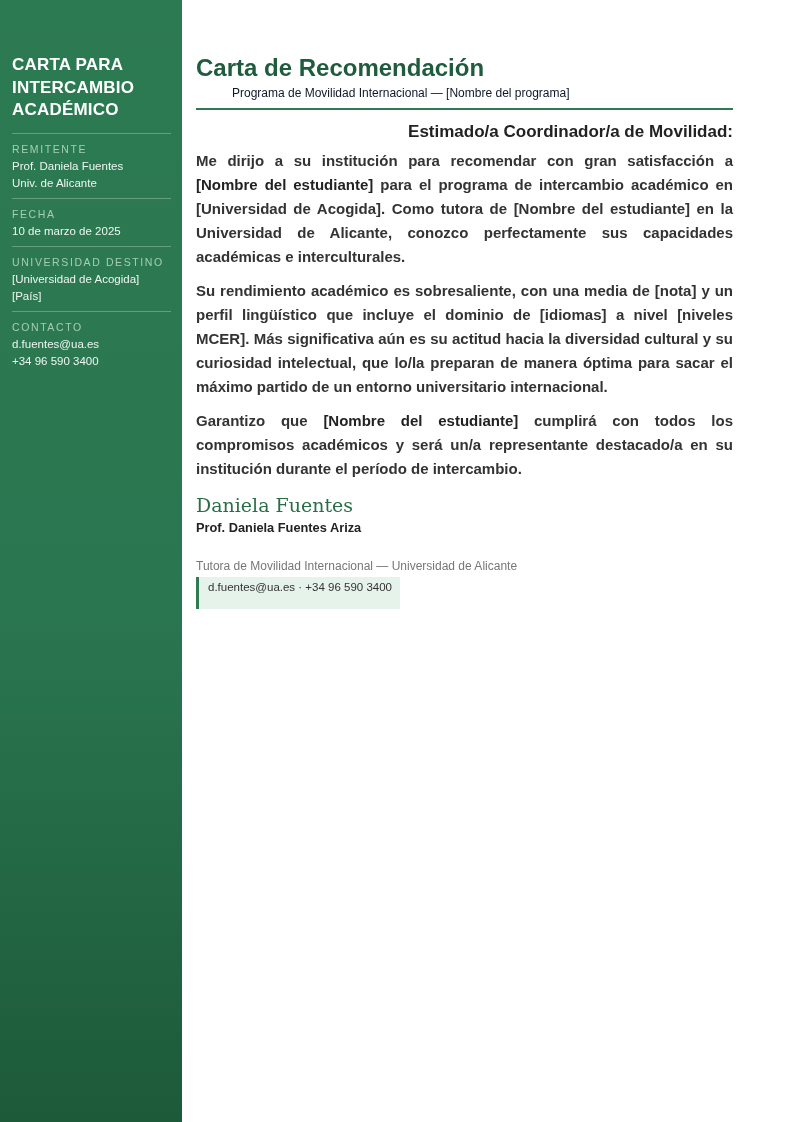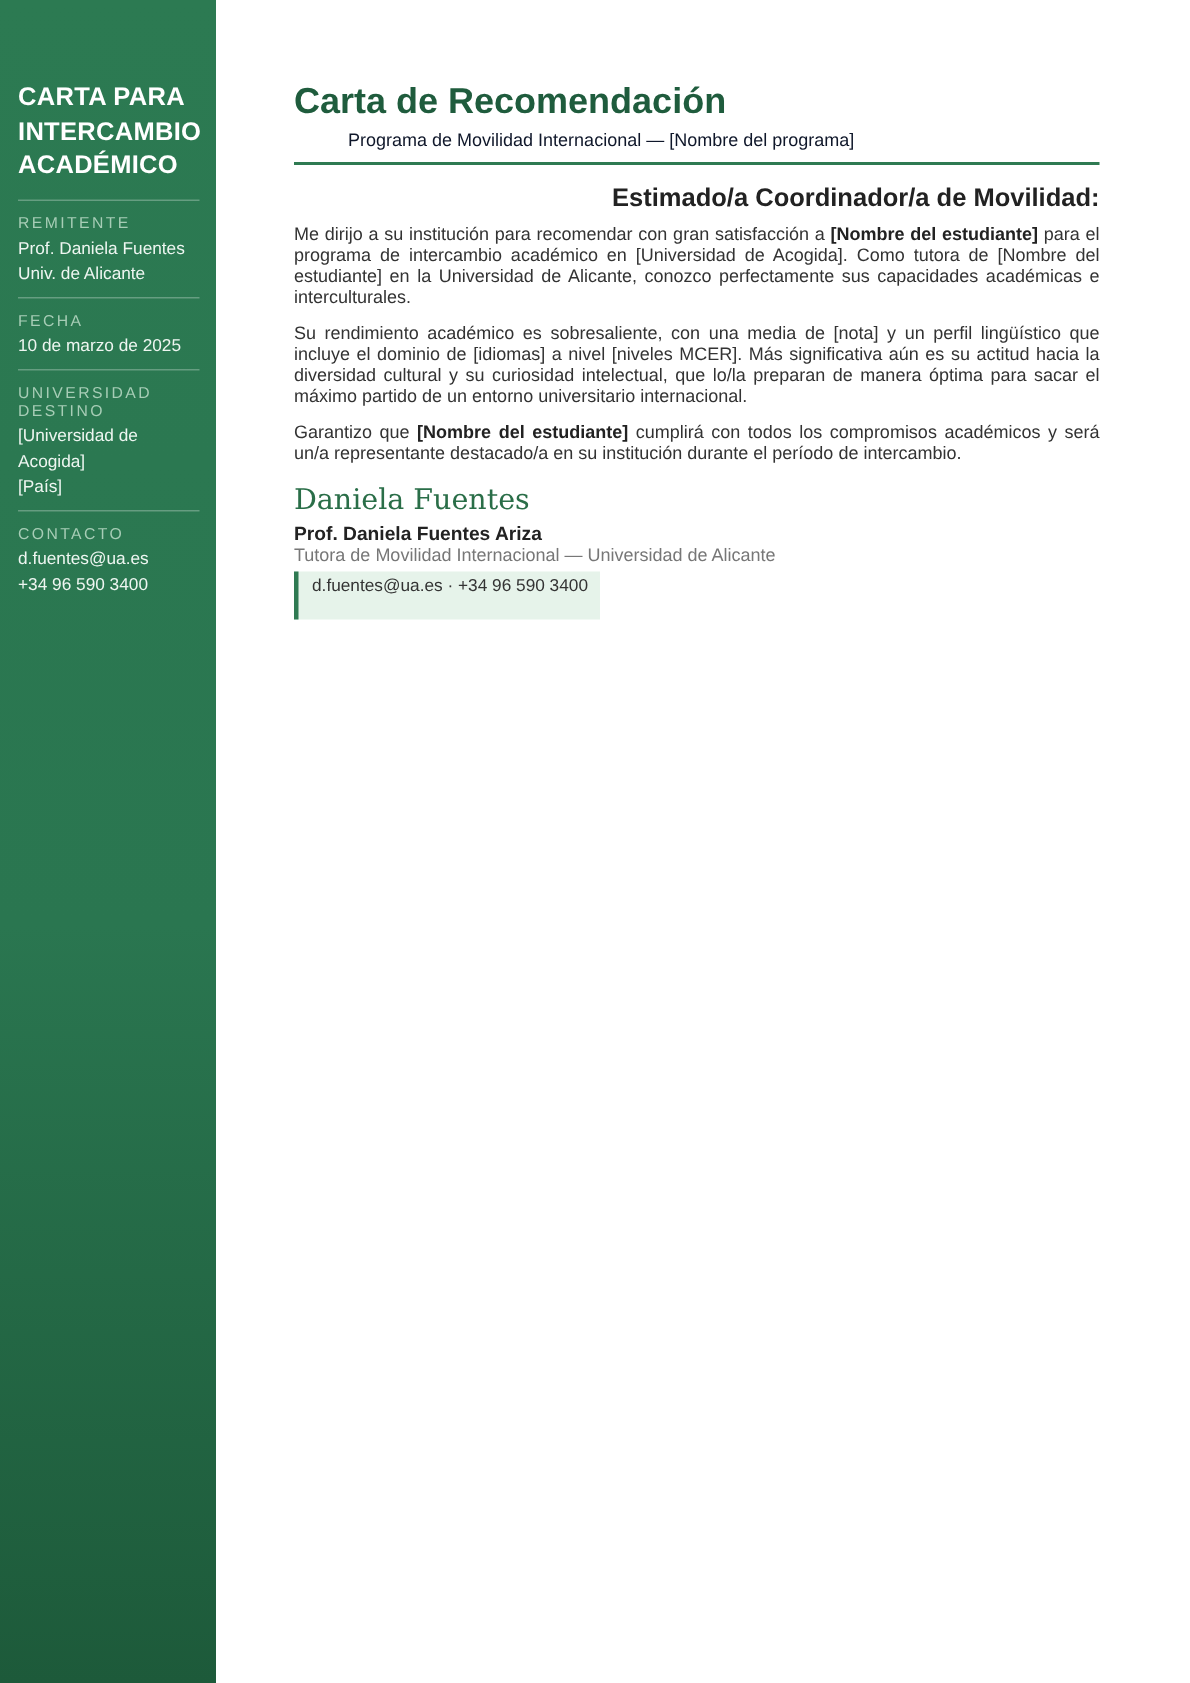--- a/index.html
+++ b/index.html
@@ -2,21 +2,21 @@
 <html><head>
 <meta charset="utf-8">
 <style>
   html, body { margin: 0; padding: 0; }
   body {
     width: 793px; height: 1122px; position: relative; overflow: hidden;
     background: #ffffff;
     font-family: "Liberation Sans", sans-serif;
   }
   .sidebar {
-    position: absolute; left: 0; top: 0; width: 144px; height: 1122px;
+    position: absolute; left: 0; top: 0; width: 182px; height: 1122px;
     background: linear-gradient(180deg, #2c7a52 0%, #2a7650 55%, #1d5a3a 100%);
     color: #f1f7f3; box-sizing: border-box; padding: 54px 11px 0 12px;
   }
   .sb-title {
     font-size: 17px; font-weight: bold; line-height: 22.5px; letter-spacing: 0.2px;
     color: #ffffff; margin: 0 0 11px 0; text-transform: uppercase;
   }
   .sb-section { border-top: 1px solid rgba(255,255,255,0.28); padding: 9px 0 6px 0; }
   .sb-label {
     font-size: 10.5px; letter-spacing: 1.6px; color: #a7cdb6; text-transform: uppercase;
@@ -25,28 +25,28 @@
   .sb-value { font-size: 11.5px; line-height: 17px; color: #eef6f1; }
 
   .main { position: absolute; left: 196px; top: 54px; width: 537px; }
   .title {
     font-size: 24px; font-weight: bold; color: #1f5c3d; line-height: 28px; margin: 0;
   }
   .subtitle { font-size: 12px; color: #0f172a; line-height: 16px; margin-top: 3px; margin-left: 36px; }
   .rule { height: 2px; background: #2f7a52; margin-top: 7px; margin-bottom: 14px; }
   .salutation { font-size: 17px; font-weight: bold; color: #222; line-height: 16px; margin-bottom: 9px; text-align: right; }
   .para {
-    font-size: 12px; color: #333; line-height: 14px; text-align: justify; margin: 0 0 10px 0;
+    font-size: 15px; color: #333; line-height: 24px; text-align: justify; margin: 0 0 10px 0; font-weight: bold;
   }
   .para b { color: #222; }
   .sig-name {
     font-family: "DejaVu Serif", serif; font-size: 19px; color: #2a6e48; line-height: 24px; margin-top: 12px;
   }
   .sig-full { font-size: 12.8px; font-weight: bold; color: #222; line-height: 15px; margin-top: 3px; }
-  .sig-role { font-size: 12px; color: #777; line-height: 15px; }
+  .sig-role { font-size: 12px; color: #777; line-height: 15px; margin-top: 24px; }
   .sig-contact {
     display: inline-block; margin-top: 3px; background: #e6f3ea; border-left: 3px solid #2f7a52;
     font-size: 11.5px; color: #333; padding: 3px 8px 14px 9px; line-height: 15px;
   }
 </style>
 </head>
 <body>
 
 <aside class="sidebar">
   <h1 class="sb-title">

